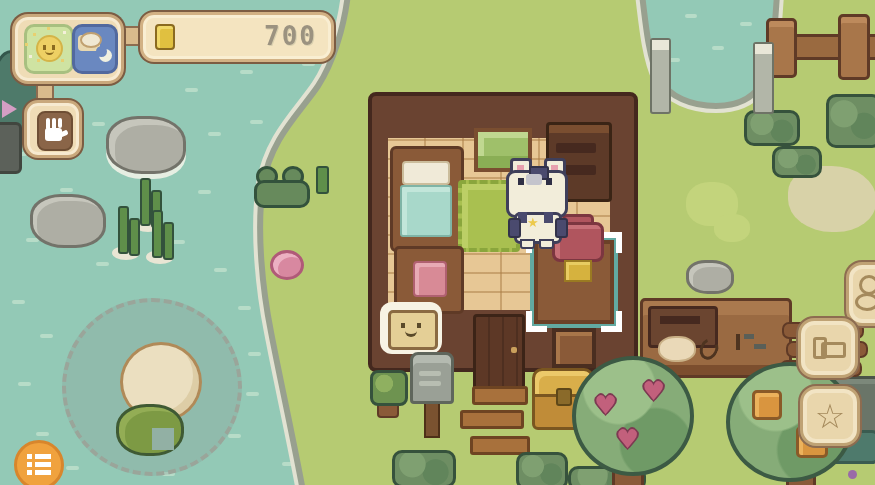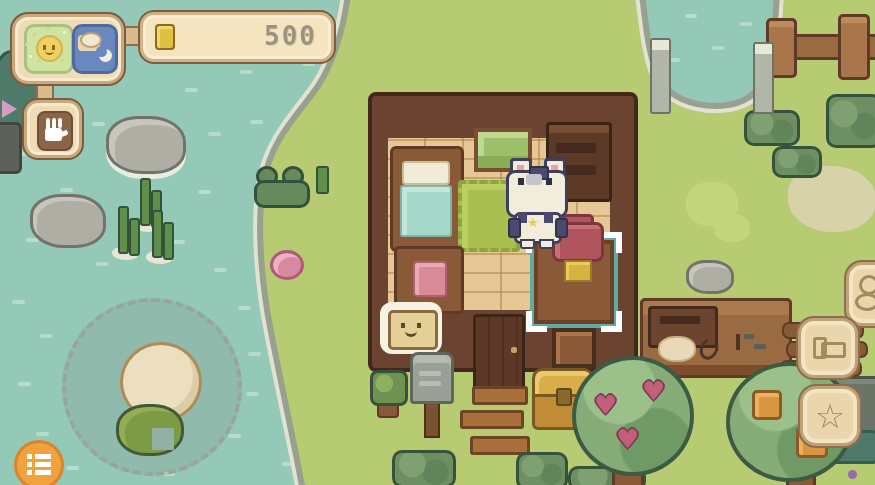--- a/index.html
+++ b/index.html
@@ -400,21 +400,21 @@
         <span class="f" style="left:1px"></span>
           <span class="f" style="left:7px"></span>
           <span class="f" style="left:13px;height:10px"></span>
         <span class="palm"></span>
           <span class="th"></span>
       </span>
     </span>
   </div>
   <div class="abs coin-bar">
     <span class="coin"></span>
-    <span class="coin-value">500</span>
+    <span class="coin-value">700</span>
   </div>
   <div class="abs menu-btn">
     <span class="menu-row" style="top:11px">
         <b></b>
         <i></i>
       </span>
     <span class="menu-row" style="top:19px">
         <b></b>
         <i></i>
       </span>

